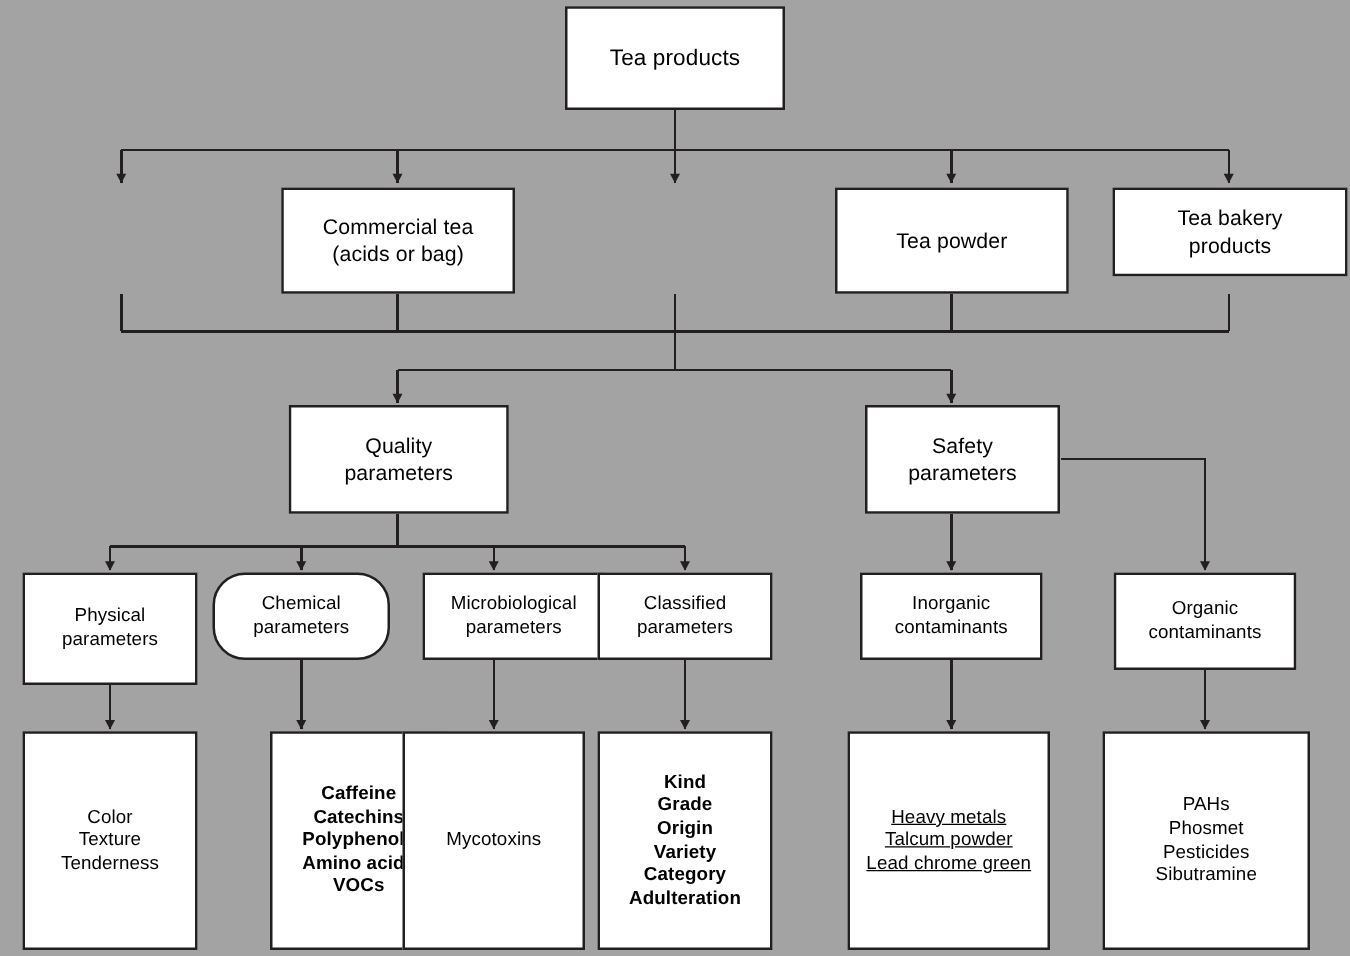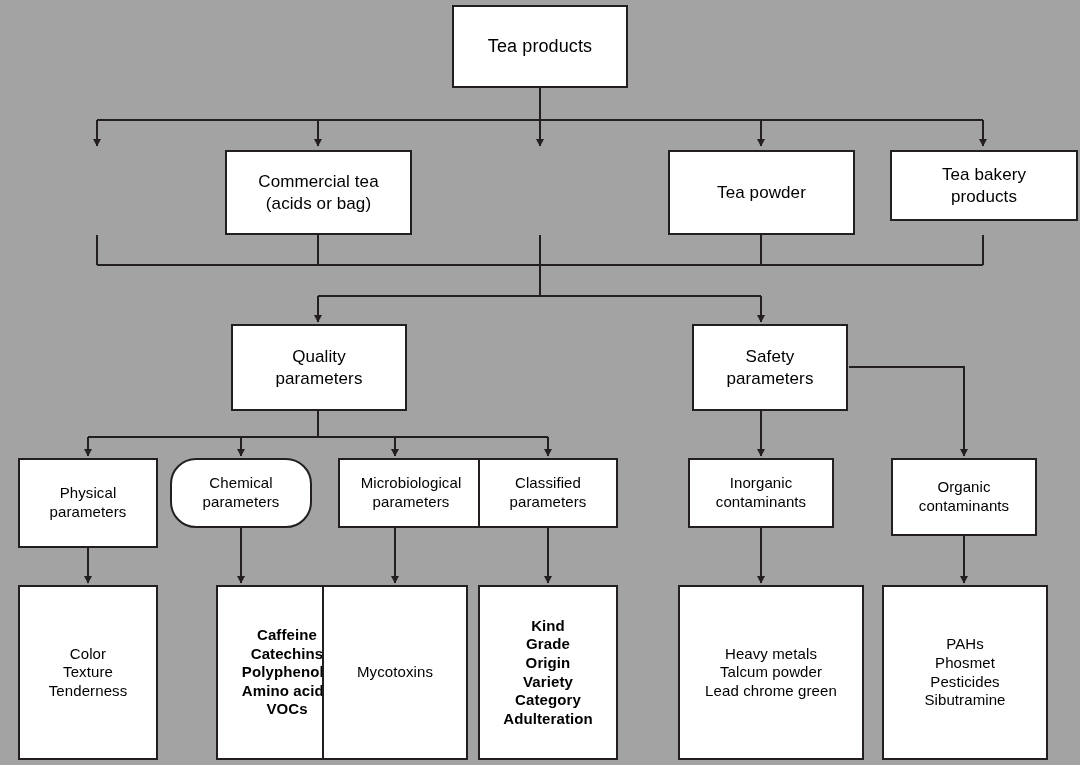--- a/index.html
+++ b/index.html
@@ -188,21 +188,21 @@
 
   <div class="node lvl-leaf leaf-strong" style="left:478px; top:585px; width:140px; height:175px;">
     <span class="node-label">Kind
 Grade
 Origin
 Variety
 Category
 Adulteration</span>
   </div>
 
-  <div class="node lvl-leaf" style="left:678px; top:585px; width:186px; height:175px;">
+  <div class="node lvl-leaf" style="left:678px; top:585px; width:162px; height:175px;text-decoration:underline;">
     <span class="node-label">Heavy metals
 Talcum powder
 Lead chrome green</span>
   </div>
 
   <div class="node lvl-leaf" style="left:882px; top:585px; width:166px; height:175px;">
     <span class="node-label">PAHs
 Phosmet
 Pesticides
 Sibutramine</span>

